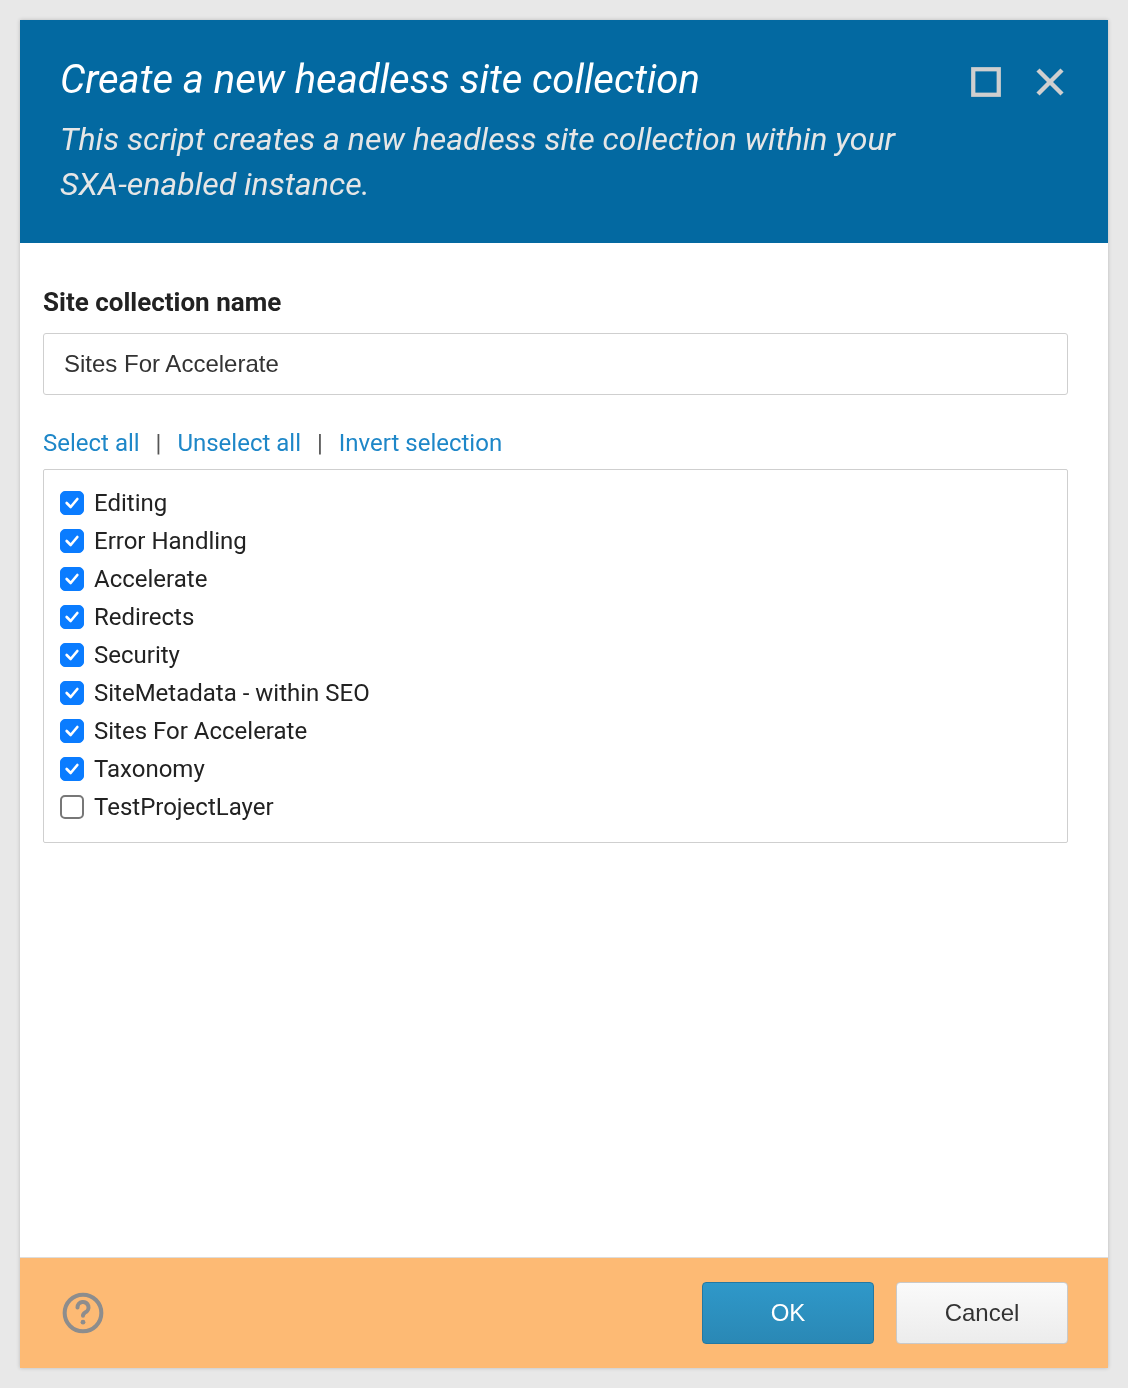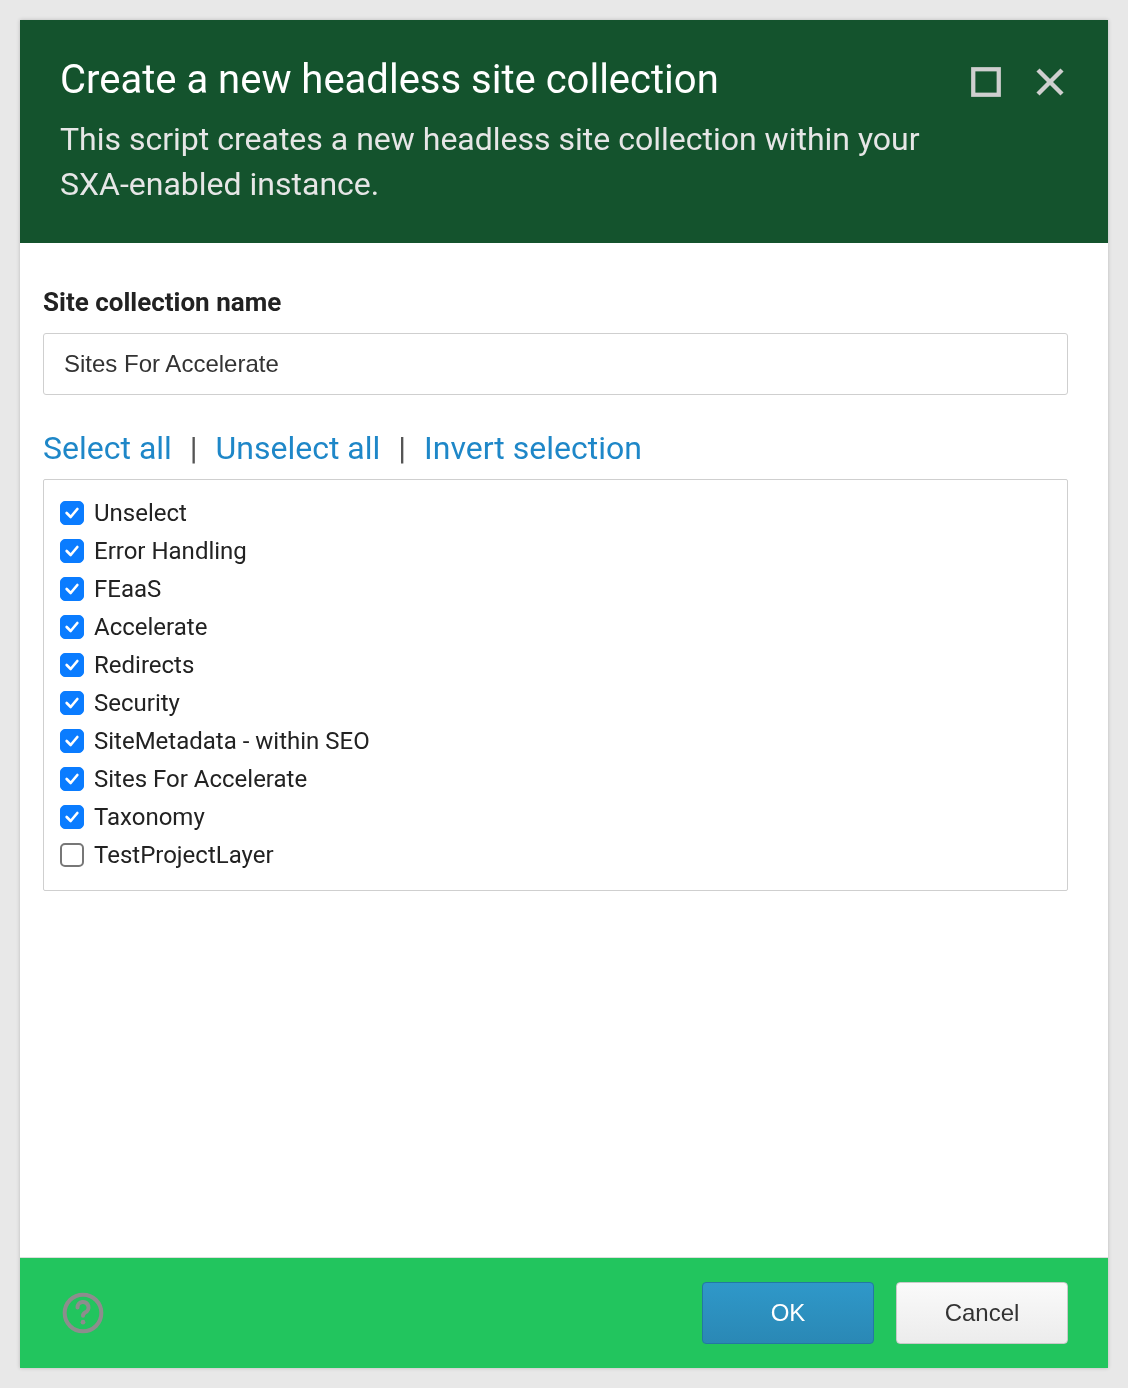--- a/index.html
+++ b/index.html
@@ -13,26 +13,27 @@
     .dialog {
       background: #fff;
       margin: 20px;
       width: 1088px;
       height: 1348px;
       display: flex;
       flex-direction: column;
       box-shadow: 0 0 4px rgba(0,0,0,0.2);
     }
     .dialog-header {
-      background: #14532d;
+      background: #0369a1;
       color: #fff;
       padding: 36px 40px 36px 40px;
       display: flex;
       align-items: flex-start;
       position: relative;
+      font-style: italic;
     }
     .dialog-header-text { flex: 1; }
     .dialog-title {
       font-size: 40px;
       font-weight: 400;
       margin-bottom: 14px;
       color: #fff;
     }
     .dialog-subtitle {
       font-size: 32px;
@@ -70,21 +71,21 @@
       width: 100%;
       border: 1px solid #cfcfcf;
       border-radius: 3px;
       padding: 16px 20px;
       font-size: 24px;
       color: #333;
       background: #fff;
       margin-bottom: 28px;
     }
     .module-actions {
-      font-size: 32px;
+      font-size: 24px;
       margin-bottom: 12px;
       margin-top: 6px;
     }
     .module-actions a {
       color: #1e87c8;
       text-decoration: none;
       cursor: pointer;
     }
     .module-actions .sep {
       color: #555;
@@ -116,21 +117,21 @@
     .chk.checked {
       background: #0a7cff;
       border: 1px solid #0a7cff;
     }
     .chk.unchecked {
       background: #fff;
       border: 2px solid #777;
     }
     .chk svg { width: 16px; height: 16px; }
     .dialog-footer {
-      background: #22c55e;
+      background: #fdba74;
       border-top: 1px solid #ddd;
       padding: 24px 40px;
       display: flex;
       align-items: center;
     }
     .help-icon {
       width: 46px;
       height: 46px;
       cursor: pointer;
       display: flex;
@@ -194,37 +195,29 @@
       <a>Invert selection</a>
     </div>
 
     <div class="module-list" id="module-list">
         <div class="module-item">
           <span class="chk checked">
             <svg viewBox="0 0 24 24">
               <polyline points="4,12 10,18 20,6" fill="none" stroke="#fff" stroke-width="4" stroke-linecap="round" stroke-linejoin="round"></polyline>
             </svg>
           </span>
-          <span>Unselect</span>
+          <span>Editing</span>
         </div>
         <div class="module-item">
           <span class="chk checked">
             <svg viewBox="0 0 24 24">
               <polyline points="4,12 10,18 20,6" fill="none" stroke="#fff" stroke-width="4" stroke-linecap="round" stroke-linejoin="round"></polyline>
             </svg>
           </span>
           <span>Error Handling</span>
-        </div>
-        <div class="module-item">
-          <span class="chk checked">
-            <svg viewBox="0 0 24 24">
-              <polyline points="4,12 10,18 20,6" fill="none" stroke="#fff" stroke-width="4" stroke-linecap="round" stroke-linejoin="round"></polyline>
-            </svg>
-          </span>
-          <span>FEaaS</span>
         </div>
         <div class="module-item">
           <span class="chk checked">
             <svg viewBox="0 0 24 24">
               <polyline points="4,12 10,18 20,6" fill="none" stroke="#fff" stroke-width="4" stroke-linecap="round" stroke-linejoin="round"></polyline>
             </svg>
           </span>
           <span>Accelerate</span>
         </div>
         <div class="module-item">

